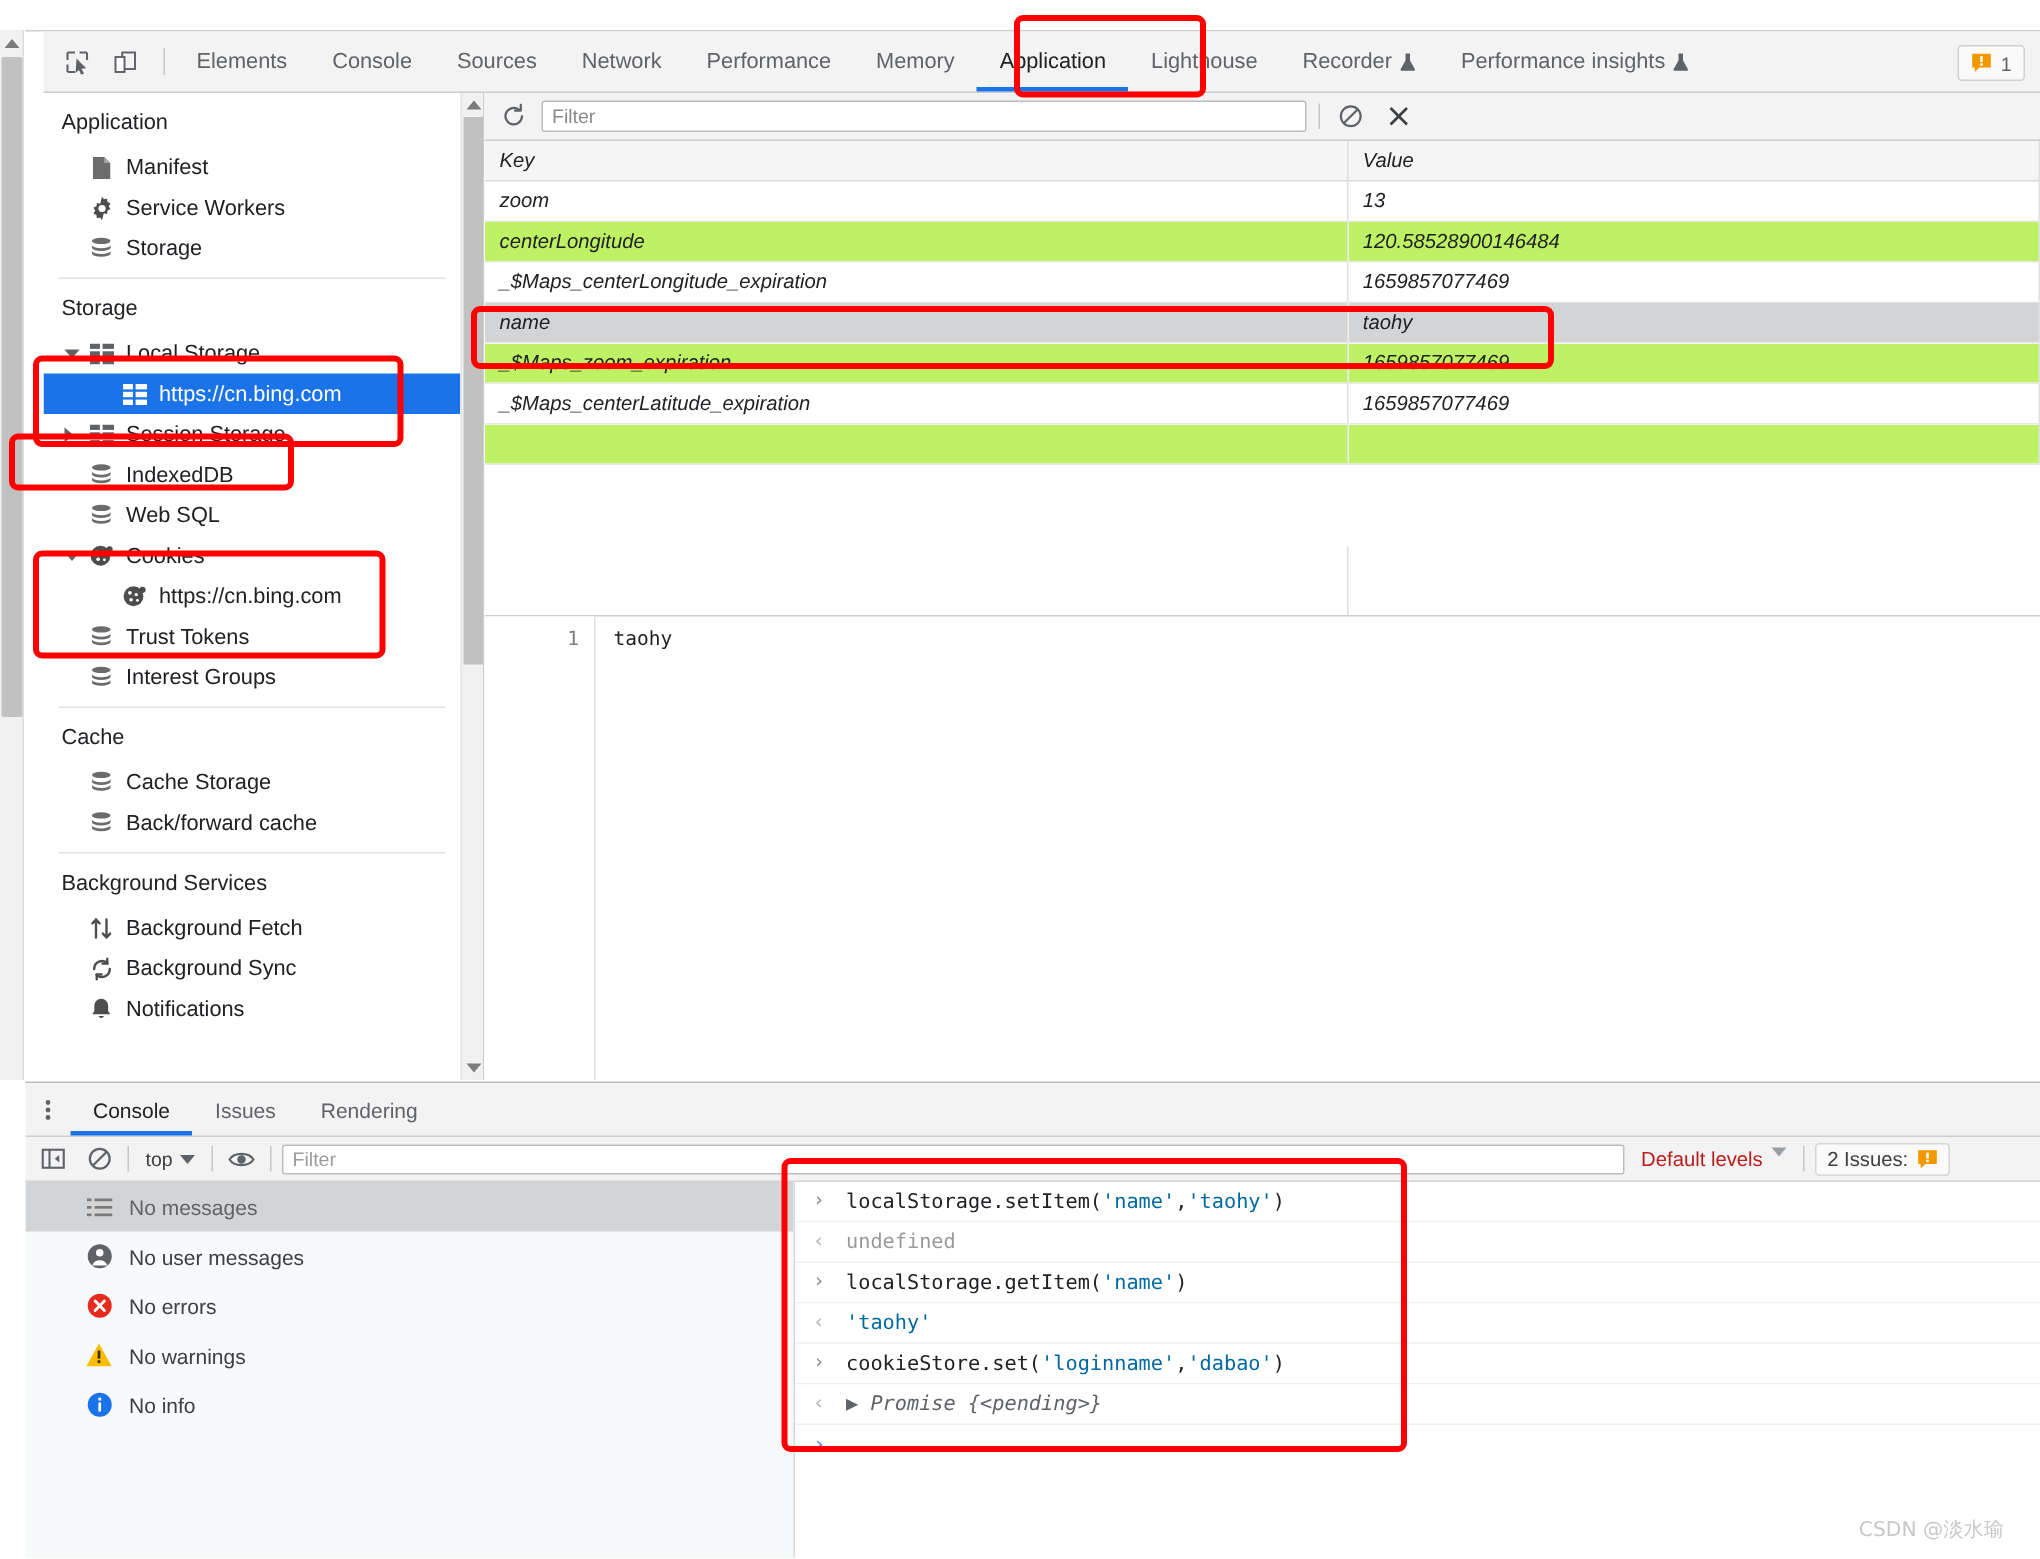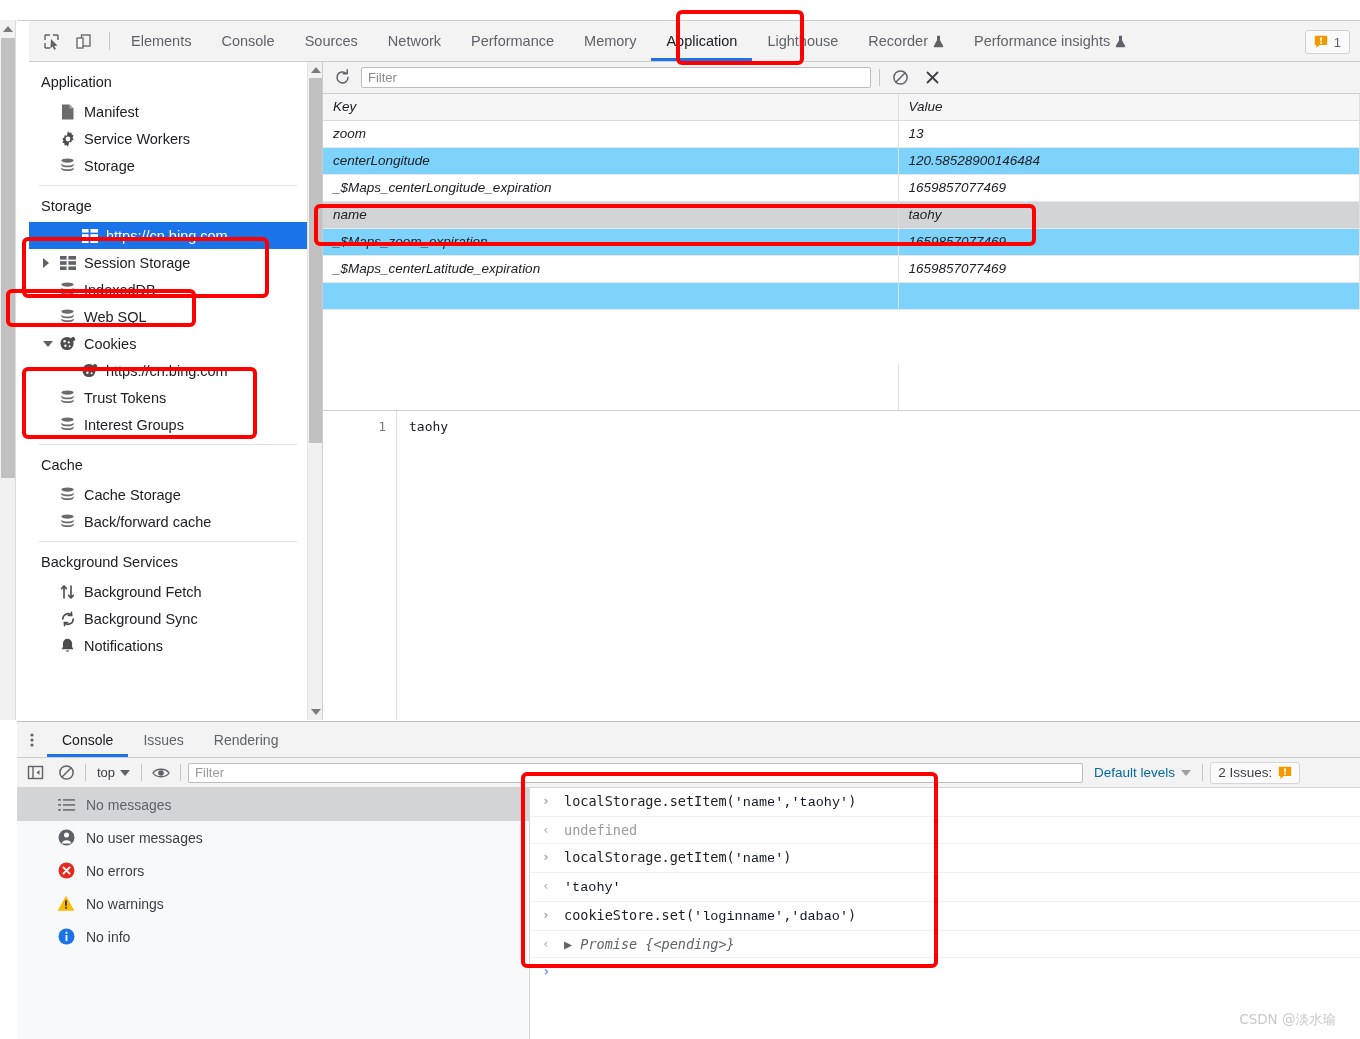--- a/index.html
+++ b/index.html
@@ -127,21 +127,21 @@
     text-align: left; font-weight: normal; font-size: 13.5px; color: #202124;
     height: 26px; padding: 0 0 0 10px; background: #f5f5f5;
     border-bottom: 1px solid #d9d9d9; border-right: 1px solid #e0e0e0;
   }
   table.grid td {
     height: 27px; padding: 0 0 0 10px; font-size: 13.5px; color: #202124;
     border-bottom: 1px solid #e8e8e8; border-right: 1px solid #e0e0e0;
     white-space: nowrap; overflow: hidden; text-overflow: ellipsis;
   }
   table.grid tr.odd td { background: #ffffff; }
-  table.grid tr.even td { background: #7dd3fc; }
+  table.grid tr.even td { background: #bef264; }
   table.grid tr.selected td { background: #d3d4d6; }
   .grid-filler { position: absolute; left: 0; right: 0; bottom: 0; top: 270px; background: #fff; border-right: none; }
   .grid-filler .colsplit { position: absolute; left: 575px; top: 0; bottom: 0; width: 1px; background: #e0e0e0; }
 
   
   .preview {
     flex: 1; border-top: 1px solid #cdcdcd; display: flex; min-height: 0; background: #fff;
     font-family: "DejaVu Sans Mono", monospace; font-size: 13px;
   }
   .gutter {
@@ -173,21 +173,21 @@
   }
   .ct-icon { width: 24px; height: 24px; display:flex; align-items:center; justify-content:center; cursor:pointer; }
   .ctx-select { display: flex; align-items: center; gap: 5px; font-size: 13px; color: #3c4043; cursor: pointer; padding: 0 4px; }
   .caret-dn { width:0;height:0;border-left:5px solid transparent;border-right:5px solid transparent;border-top:6px solid #5f6368; }
   .console-filter {
     flex: 1; height: 20px; border: 1px solid #bdbdbd; border-radius: 2px; background: #fff;
     padding: 0 6px; font-size: 13px; max-width: 895px;
     font-family: "Liberation Sans", sans-serif;
   }
   .console-filter::placeholder { color: #9a9a9a; }
-  .levels { display:flex; align-items:center; gap:6px; font-size: 13.5px; color:#0369a1; cursor:pointer; padding: 0 4px; }
+  .levels { display:flex; align-items:flex-start; gap:6px; font-size: 13.5px; color:#b91c1c; cursor:pointer; padding: 0 4px; }
   .issues-btn {
     display:flex; align-items:center; gap:6px; font-size:13.5px; color:#3c4043;
     border:1px solid #d6d6d6; border-radius:3px; height:22px; padding:0 7px; background:#fafafa; cursor:pointer;justify-content:flex-end;
   }
 
   .console-body { flex: 1; display: flex; min-height: 0; }
   .console-sidebar {
     width: 513px; flex: none; border-right: 1px solid #d8d8d8; background: #f8f9fa;
     padding-top: 0; overflow: hidden;
   }
@@ -202,21 +202,21 @@
     font-family: "DejaVu Sans Mono", monospace; font-size: 13.5px; }
   .msg {
     display: flex; align-items: flex-start; gap: 8px; padding: 4px 0 4px 12px;
     border-bottom: 1px solid #f0f0f0; min-height: 26px; line-height: 18px;
   }
   .msg.input { background: #fff; }
   .msg.result { background: #fff; }
   .chev-in { color: #8a8a8a; font-size: 13px; flex:none; width: 14px; }
   .chev-out { color: #b0b0b0; font-size: 13px; flex:none; width: 14px; }
   .tok-obj { color: #202124; }
-  .tok-str { color: #0f172a; font-family: Liberation Mono, monospace; }
+  .tok-str { color: #0369a1; }
   .tok-punc { color: #202124; }
   .tok-undef { color: #9a9a9a; }
   .tok-promise { color: #5f6368; font-style: italic; }
   .prompt-row { display: flex; align-items: center; gap: 8px; padding: 5px 0 4px 12px; }
   .prompt-caret { color: #6c8fe8; font-size: 14px; font-weight: bold; }
 
   
   .anno {
     position: absolute; border: 4px solid #ff0000; border-radius: 6px;
     pointer-events: none; z-index: 60;
@@ -332,20 +332,34 @@
                 <svg width="15" height="15" viewBox="0 0 15 15">
                   <ellipse cx="7.5" cy="2.6" rx="6.2" ry="2.1" fill="#6b6b6b"></ellipse>
                   <path d="M1.3 5.4 a6.2 2.1 0 0 0 12.4 0 v1.8 a6.2 2.1 0 0 1 -12.4 0 Z" fill="#6b6b6b"></path>
                   <path d="M1.3 9.2 a6.2 2.1 0 0 0 12.4 0 v1.8 a6.2 2.1 0 0 1 -12.4 0 Z" fill="#6b6b6b"></path>
                 </svg>
               </span>
               <span>Storage</span>
             </div>
             <div class="sb-sep"></div>
             <div class="sb-section-title">Storage</div>
+            <div class="sb-item">
+              <span class="sb-arrow-tw tw-open"></span>
+              <span class="sb-ico">
+                <svg width="16" height="14" viewBox="0 0 16 14">
+                  <rect x="0" y="0" width="6.6" height="3.6" fill="#5f6368"></rect>
+                  <rect x="8.4" y="0" width="7.6" height="3.6" fill="#5f6368"></rect>
+                  <rect x="0" y="5.2" width="6.6" height="3.6" fill="#5f6368"></rect>
+                  <rect x="8.4" y="5.2" width="7.6" height="3.6" fill="#5f6368"></rect>
+                  <rect x="0" y="10.4" width="6.6" height="3.6" fill="#5f6368"></rect>
+                  <rect x="8.4" y="10.4" width="7.6" height="3.6" fill="#5f6368"></rect>
+                </svg>
+              </span>
+              <span>Local Storage</span>
+            </div>
             <div class="sb-item child selected">
               <span class="sb-ico">
                 <svg width="16" height="14" viewBox="0 0 16 14">
                   <rect x="0" y="0" width="6.6" height="3.6" fill="#ffffff"></rect>
                   <rect x="8.4" y="0" width="7.6" height="3.6" fill="#ffffff"></rect>
                   <rect x="0" y="5.2" width="6.6" height="3.6" fill="#ffffff"></rect>
                   <rect x="8.4" y="5.2" width="7.6" height="3.6" fill="#ffffff"></rect>
                   <rect x="0" y="10.4" width="6.6" height="3.6" fill="#ffffff"></rect>
                   <rect x="8.4" y="10.4" width="7.6" height="3.6" fill="#ffffff"></rect>
                 </svg>

